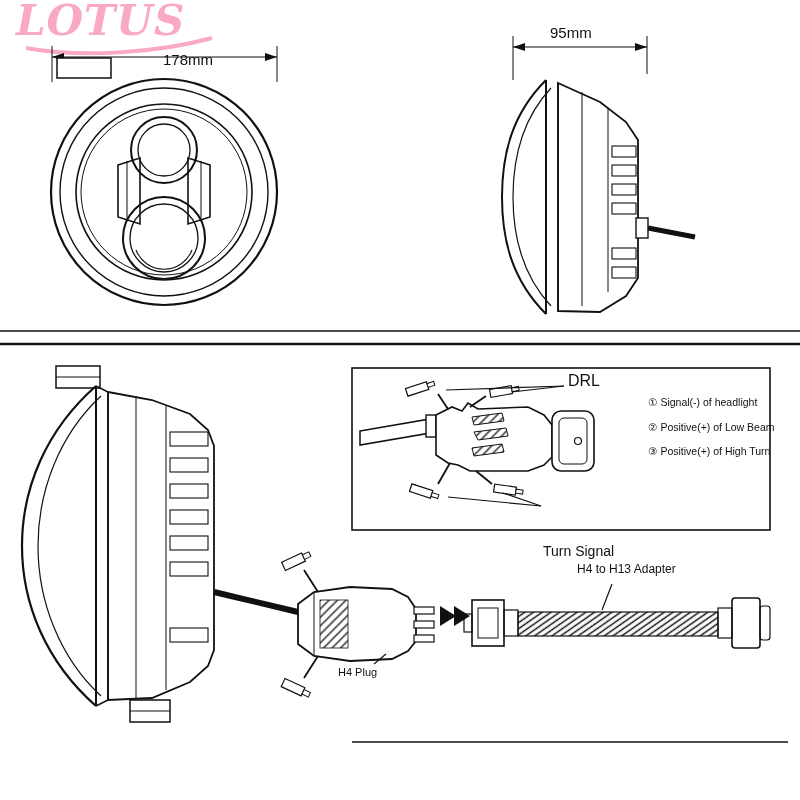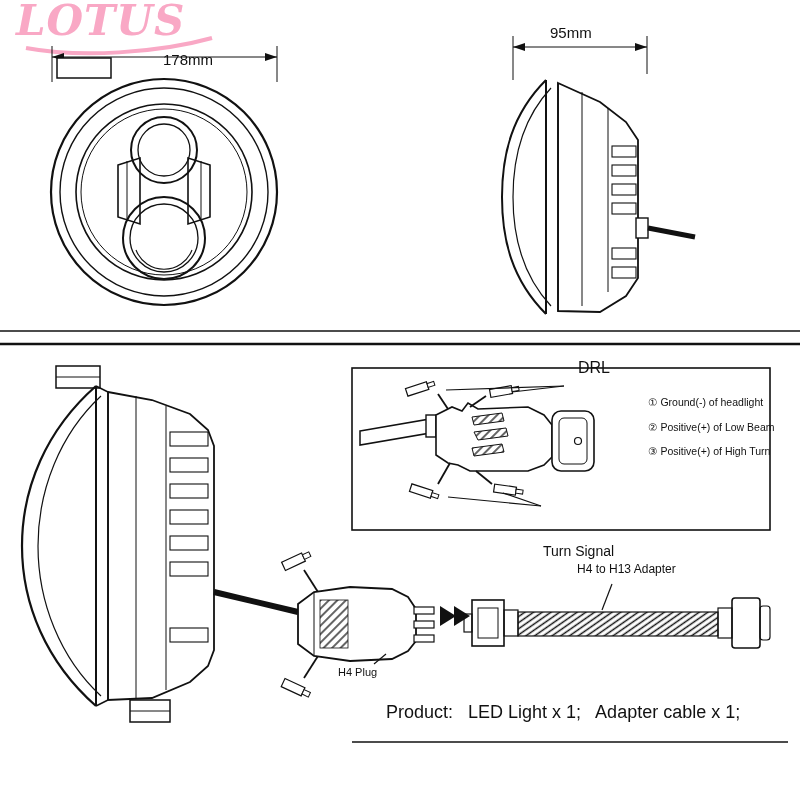--- a/index.html
+++ b/index.html
@@ -3,21 +3,21 @@
 <meta charset="utf-8">
 <style>
   html,body{margin:0;padding:0;background:#fff;}
   #page{position:relative;width:800px;height:800px;background:#fff;overflow:hidden;
         font-family:"Liberation Sans",sans-serif;color:#111;}
   #art{position:absolute;left:0;top:0;}
   .label{position:absolute;color:#111;font-family:"Liberation Sans",sans-serif;line-height:1.1;}
   .logo{position:absolute;left:16px;top:-4px;font-family:"DejaVu Serif",serif;
         font-style:italic;font-weight:bold;font-size:42px;letter-spacing:1px;color:#f9a8c5;}
   .dim{font-size:15px;}
-  .drl{left:568px;top:359px;font-size:16px;margin-left:10px;}
+  .drl{left:568px;top:372px;font-size:16px;}
   .turn{left:543px;top:500px;font-size:14px;margin-top:44px;}
   .notes{left:648px;top:397px;width:122px;}
   .note-row{display:flex;gap:3px;font-size:10.5px;white-space:nowrap;margin-bottom:13px;align-items:center;}
   .plug-label{left:338px;top:666px;font-size:11px;}
   .adapter-label{left:577px;top:563px;font-size:12px;}
   .product{left:386px;top:703px;font-size:18px;white-space:pre;}
 </style>
 </head>
 <body>
 
@@ -196,31 +196,30 @@
 
   <div class="label dim" style="left:550px;top:25px;width:60px;">95mm</div>
 
   <div class="label drl">DRL</div>
 
   <div class="label turn">Turn Signal</div>
 
   <div class="label notes">
     <div class="note-row">
       <span>①</span>
-      <span>Ground(-) of  headlight</span>
+      <span>Signal(-) of  headlight</span>
     </div>
     <div class="note-row">
       <span>②</span>
       <span>Positive(+) of  Low Beam</span>
     </div>
     <div class="note-row">
       <span>③</span>
       <span>Positive(+) of  High Turn</span>
     </div>
   </div>
 
   <div class="label plug-label">H4 Plug</div>
 
   <div class="label adapter-label">H4 to H13 Adapter</div>
 
-  <div class="label product">Product:   LED Light x 1;   Adapter cable x 1;</div>
 
 </div>
 
 </body></html>

